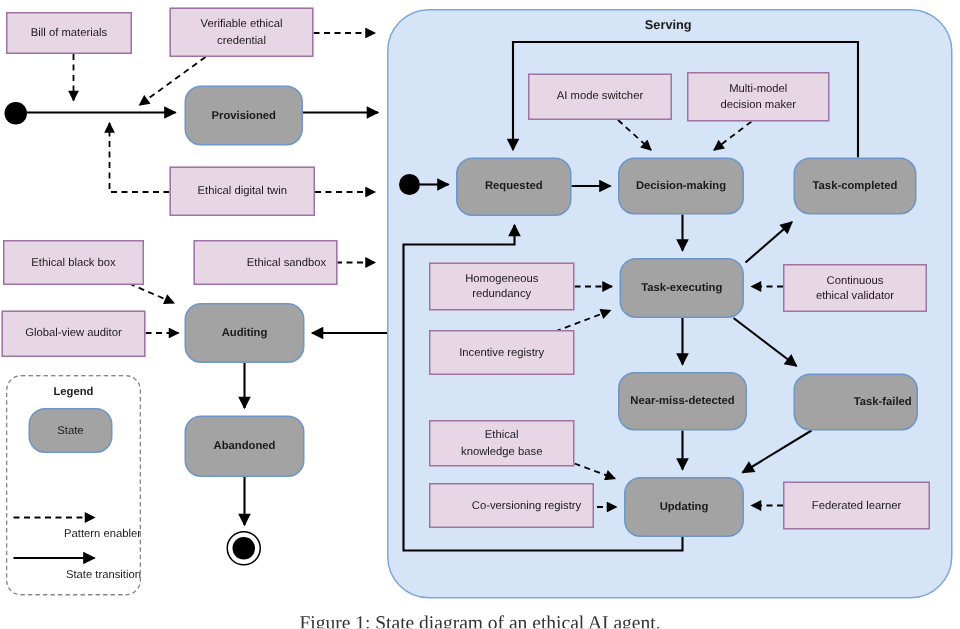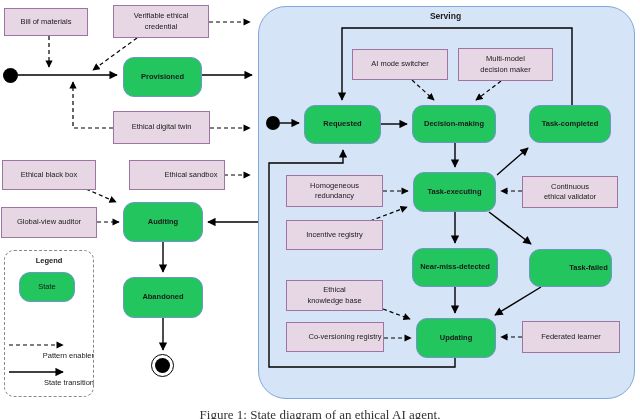--- a/index.html
+++ b/index.html
@@ -4,21 +4,21 @@
 <style>
   html,body{margin:0;padding:0;background:#fff;}
   #page{position:relative;width:640px;height:419px;background:#ffffff;overflow:hidden;
         font-family:"Liberation Sans",sans-serif;color:#1a1a1a;}
   .region{position:absolute;background:#d6e4f7;border:1.6px solid #7fa7da;border-radius:28px;z-index:0;}
   .region-title{position:absolute;width:100%;text-align:center;top:6px;left:0;
         font-size:8.5px;font-weight:bold;z-index:2;}
   svg.overlay{position:absolute;left:0;top:0;z-index:1;}
   .node{position:absolute;display:flex;align-items:center;justify-content:center;
         text-align:center;white-space:pre-line;line-height:1.35;z-index:2;box-sizing:border-box;}
-  .state{background:#22c55e;border:1.4px solid #6e96c8;border-radius:11px;
+  .state{background:#a3a3a3;border:1.4px solid #6e96c8;border-radius:11px;
         font-size:7.5px;font-weight:bold;}
   .pattern{background:#e7d7e4;border:1.3px solid #9d74a3;font-size:7.5px;}
   .initdot{position:absolute;background:#000;border-radius:50%;z-index:2;}
   .final{position:absolute;width:21px;height:21px;border:1.6px solid #000;border-radius:50%;
         display:flex;align-items:center;justify-content:center;z-index:2;background:#fff;}
   .final .inner{width:15px;height:15px;background:#000;border-radius:50%;}
   .legend{position:absolute;left:4px;top:250px;width:90px;height:147px;
         border:1.2px dashed #888;border-radius:10px;z-index:2;box-sizing:border-box;}
   .legend-title{position:absolute;width:100%;top:5px;left:0;text-align:center;
         font-size:7.5px;font-weight:bold;}
@@ -109,21 +109,21 @@
   <div class="node pattern" style="left:352px;top:49px;width:96px;height:31px;">AI mode switcher</div>
   <div class="node pattern" style="left:286px;top:175px;width:97px;height:32px;">Homogeneous
 redundancy</div>
   <div class="node pattern" style="left:458px;top:48px;width:95px;height:33px;">Multi-model
 decision maker</div>
   <div class="node pattern" style="left:522px;top:176px;width:96px;height:32px;">Continuous
 ethical validator</div>
   <div class="node pattern" style="left:286px;top:220px;width:97px;height:30px;">Incentive registry</div>
   <div class="node pattern" style="left:286px;top:280px;width:97px;height:31px;">Ethical
 knowledge base</div>
-  <div class="node pattern" style="left:286px;top:322px;width:98px;height:30px;padding-left:20px;">Co-versioning registry</div>
+  <div class="node pattern" style="left:286px;top:322px;width:110px;height:30px;padding-left:20px;">Co-versioning registry</div>
   <div class="node pattern" style="left:522px;top:321px;width:98px;height:32px;">Federated learner</div>
 
   <div class="legend">
     <span class="legend-title">Legend</span>
   </div>
   <div class="node state" style="left:19px;top:272px;width:56px;height:30px;font-weight:normal;">State</div>
   <span class="legend-label" style="left:4px;top:351px;width:90px;">Pattern enabler</span>
   <span class="legend-label" style="left:4px;top:378px;width:90px;">State transition</span>
 
   <div class="caption">Figure 1: State diagram of an ethical AI agent.</div>

